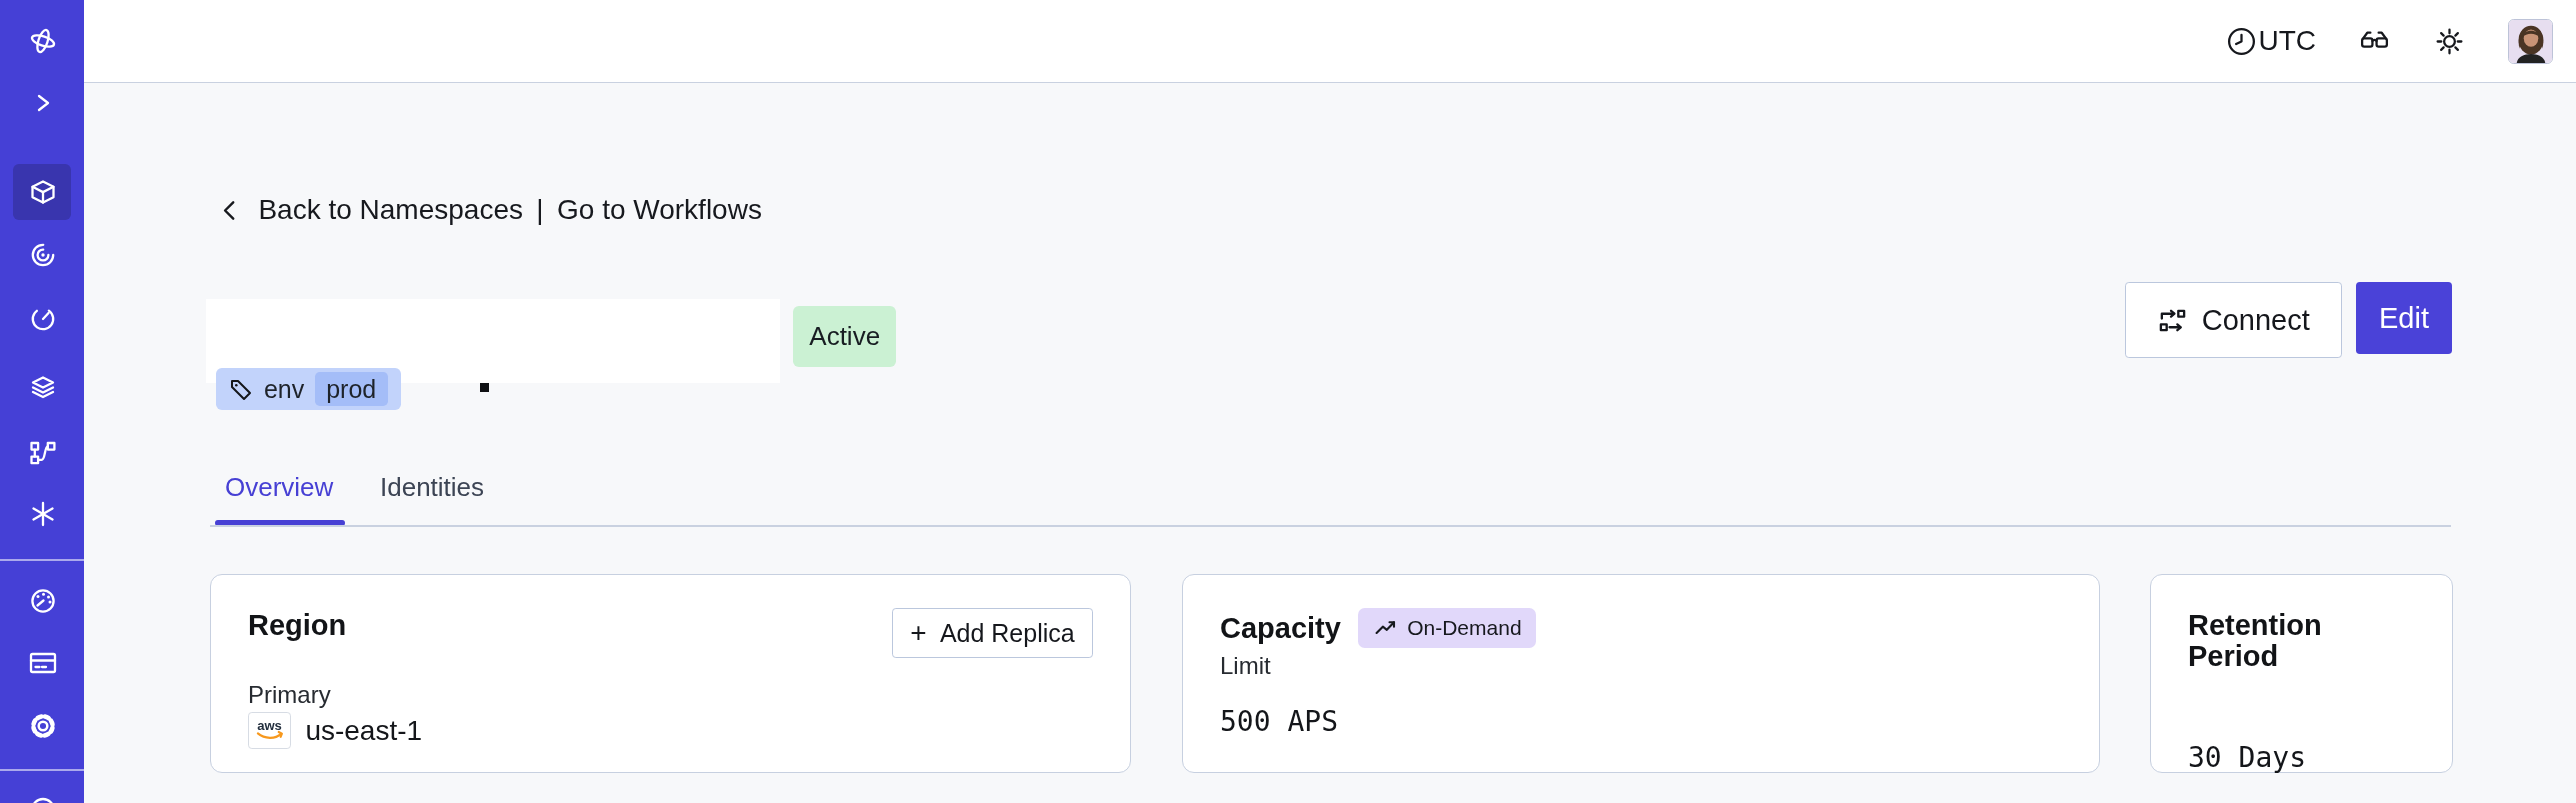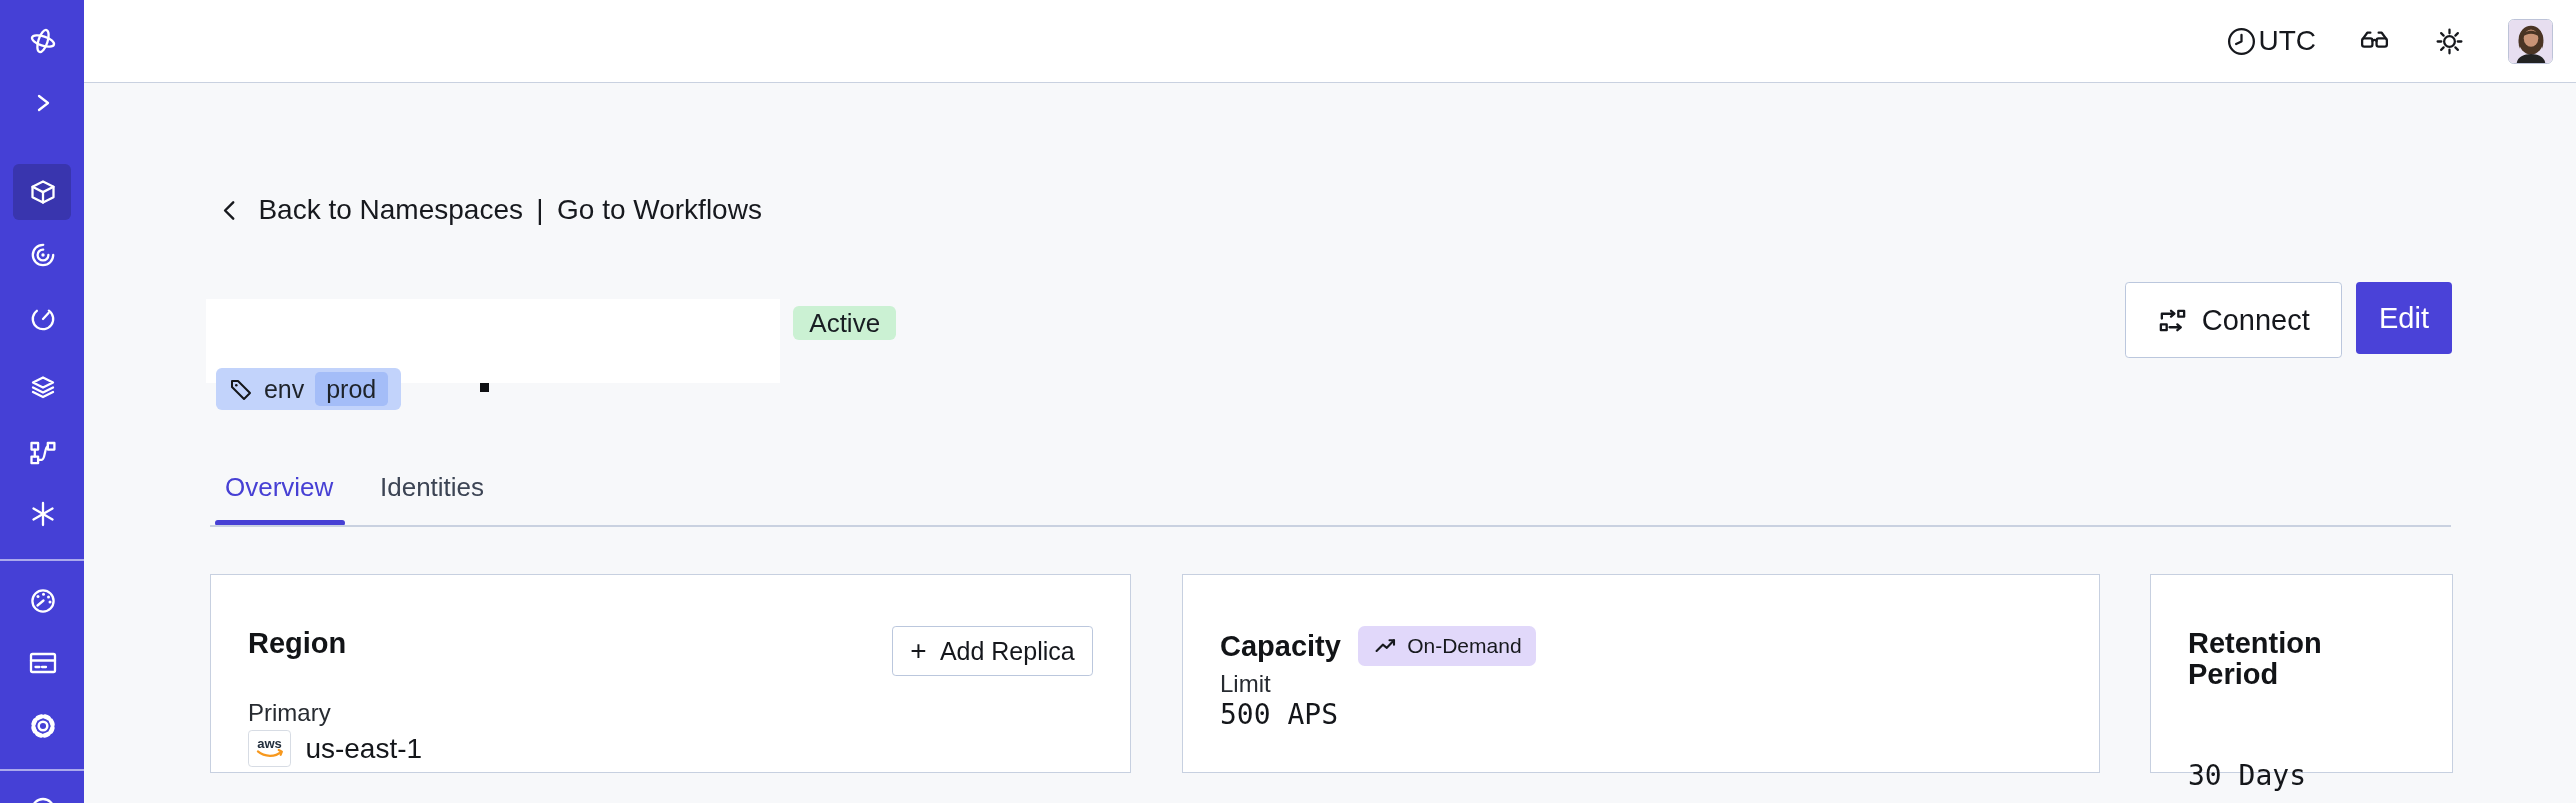--- a/index.html
+++ b/index.html
@@ -30,21 +30,21 @@
   .crumbs { position:absolute; left:216px; top:194px; display:flex; align-items:center;
     gap:13.4px; font-size:28px; font-weight:500; color:#17191E; }
   .crumbs svg { width:29px; height:29px; stroke:#17191E; fill:none; stroke-width:2.7;
     stroke-linecap:round; stroke-linejoin:round; }
   .crumb-link { cursor:pointer; }
   .crumb-sep { color:#17191E; }
 
   
   .redaction { position:absolute; left:206px; top:299px; width:574px; height:84px; background:#fff; }
   .redact-dot { position:absolute; left:480px; top:383px; width:8.6px; height:8.6px; background:#101114; }
-  .badge-active { position:absolute; left:793px; top:306px; height:34px; padding:0 16.3px;
+  .badge-active { position:absolute; left:793px; top:306px; height:61px; padding:0 16.3px;
     background:#CBF1D3; border-radius:5.8px; display:flex; align-items:center;
     font-size:26px; color:#181D22; }
   .tag-pill { position:absolute; left:216px; top:368px; height:42px; padding:0 13.4px;
     background:#C2D3FB; border-radius:5.8px; display:flex; align-items:center; gap:10.5px;
     font-size:25px; color:#1E232A; }
   .tag-pill svg { width:24px; height:24px; stroke:#14161A; fill:none; stroke-width:2;
     stroke-linejoin:round; }
   .tag-chip { background:#A4BDF8; border-radius:4.8px; padding:2.9px 11.5px; }
 
   
@@ -60,21 +60,21 @@
   
   .tab { position:absolute; top:472px; font-size:26px; cursor:pointer; }
   .tab-active { left:225px; color:#4740D4; font-weight:500; }
   .tab-idle { left:380px; color:#3C4454; }
   .tab-underline { position:absolute; left:215px; top:520px; width:130px; height:5.8px;
     background:#4740D4; border-radius:2.9px; }
   .tab-line { position:absolute; left:210px; top:525px; width:2241px; height:1.9px; background:#C9D1E0; }
 
   
   .card { position:absolute; top:574px; height:199px; background:#fff;
-    border:1.9px solid #C7D0E0; border-radius:0; padding:51px 37px; }
+    border:1.9px solid #C7D0E0; border-radius:12px; padding:33px 37px; }
   .card-region   { left:210px;  width:921px; }
   .card-capacity { left:1182px; width:918px; }
   .card-retention{ left:2150px; width:303px; }
   .card-head { display:flex; align-items:flex-start; justify-content:space-between; }
   .card-title { font-size:29px; font-weight:600; color:#121417; line-height:31px; padding-top:1.9px; }
   .head-left { display:flex; align-items:center; gap:17.3px; }
 
   .btn-sm { height:50px; padding:0 17.3px; background:#fff; border:1.9px solid #BBC7DD;
     border-radius:3.8px; font-size:25px; font-weight:500; color:#15171C; }
   .btn-sm svg { width:26px; height:26px; display:block; }
@@ -83,21 +83,21 @@
   .badge-ondemand { height:40px; padding:0 14.4px; background:#E1D8FA; border-radius:6.7px;
     display:flex; align-items:center; gap:9.6px; font-size:21px; font-weight:400; color:#17191E; }
   .badge-ondemand svg { width:25px; height:25px; stroke:#17191E; fill:none; stroke-width:2.4;
     stroke-linecap:round; stroke-linejoin:round; }
 
   .hl-red { border:5.8px solid #E8472B; padding:3.8px; margin:-9.6px -11.5px 0 0; }
 
   .sub-label { margin-top:11.5px; font-size:24px; color:#272B31; }
   .value-row { margin-top:3px; display:flex; align-items:center; gap:14.4px;
     font-size:28px; color:#14161A; }
-  .mono-val { font-family:"DejaVu Sans Mono", monospace; font-size:28px; color:#14161A; margin-top:0; }
+  .mono-val { font-family:"DejaVu Sans Mono", monospace; font-size:28px; color:#14161A; margin-top:25px; }
   .mono-val-retention { margin-top:69px; }
   .aws-badge { width:43px; height:37px; background:#fff; border:1.9px solid #D7DCE4;
     border-radius:3.8px; display:flex; align-items:center; justify-content:center; }
 </style>
 </head>
 <body>
 
 <nav class="sidebar">
   <div class="active-bg"></div>
 

